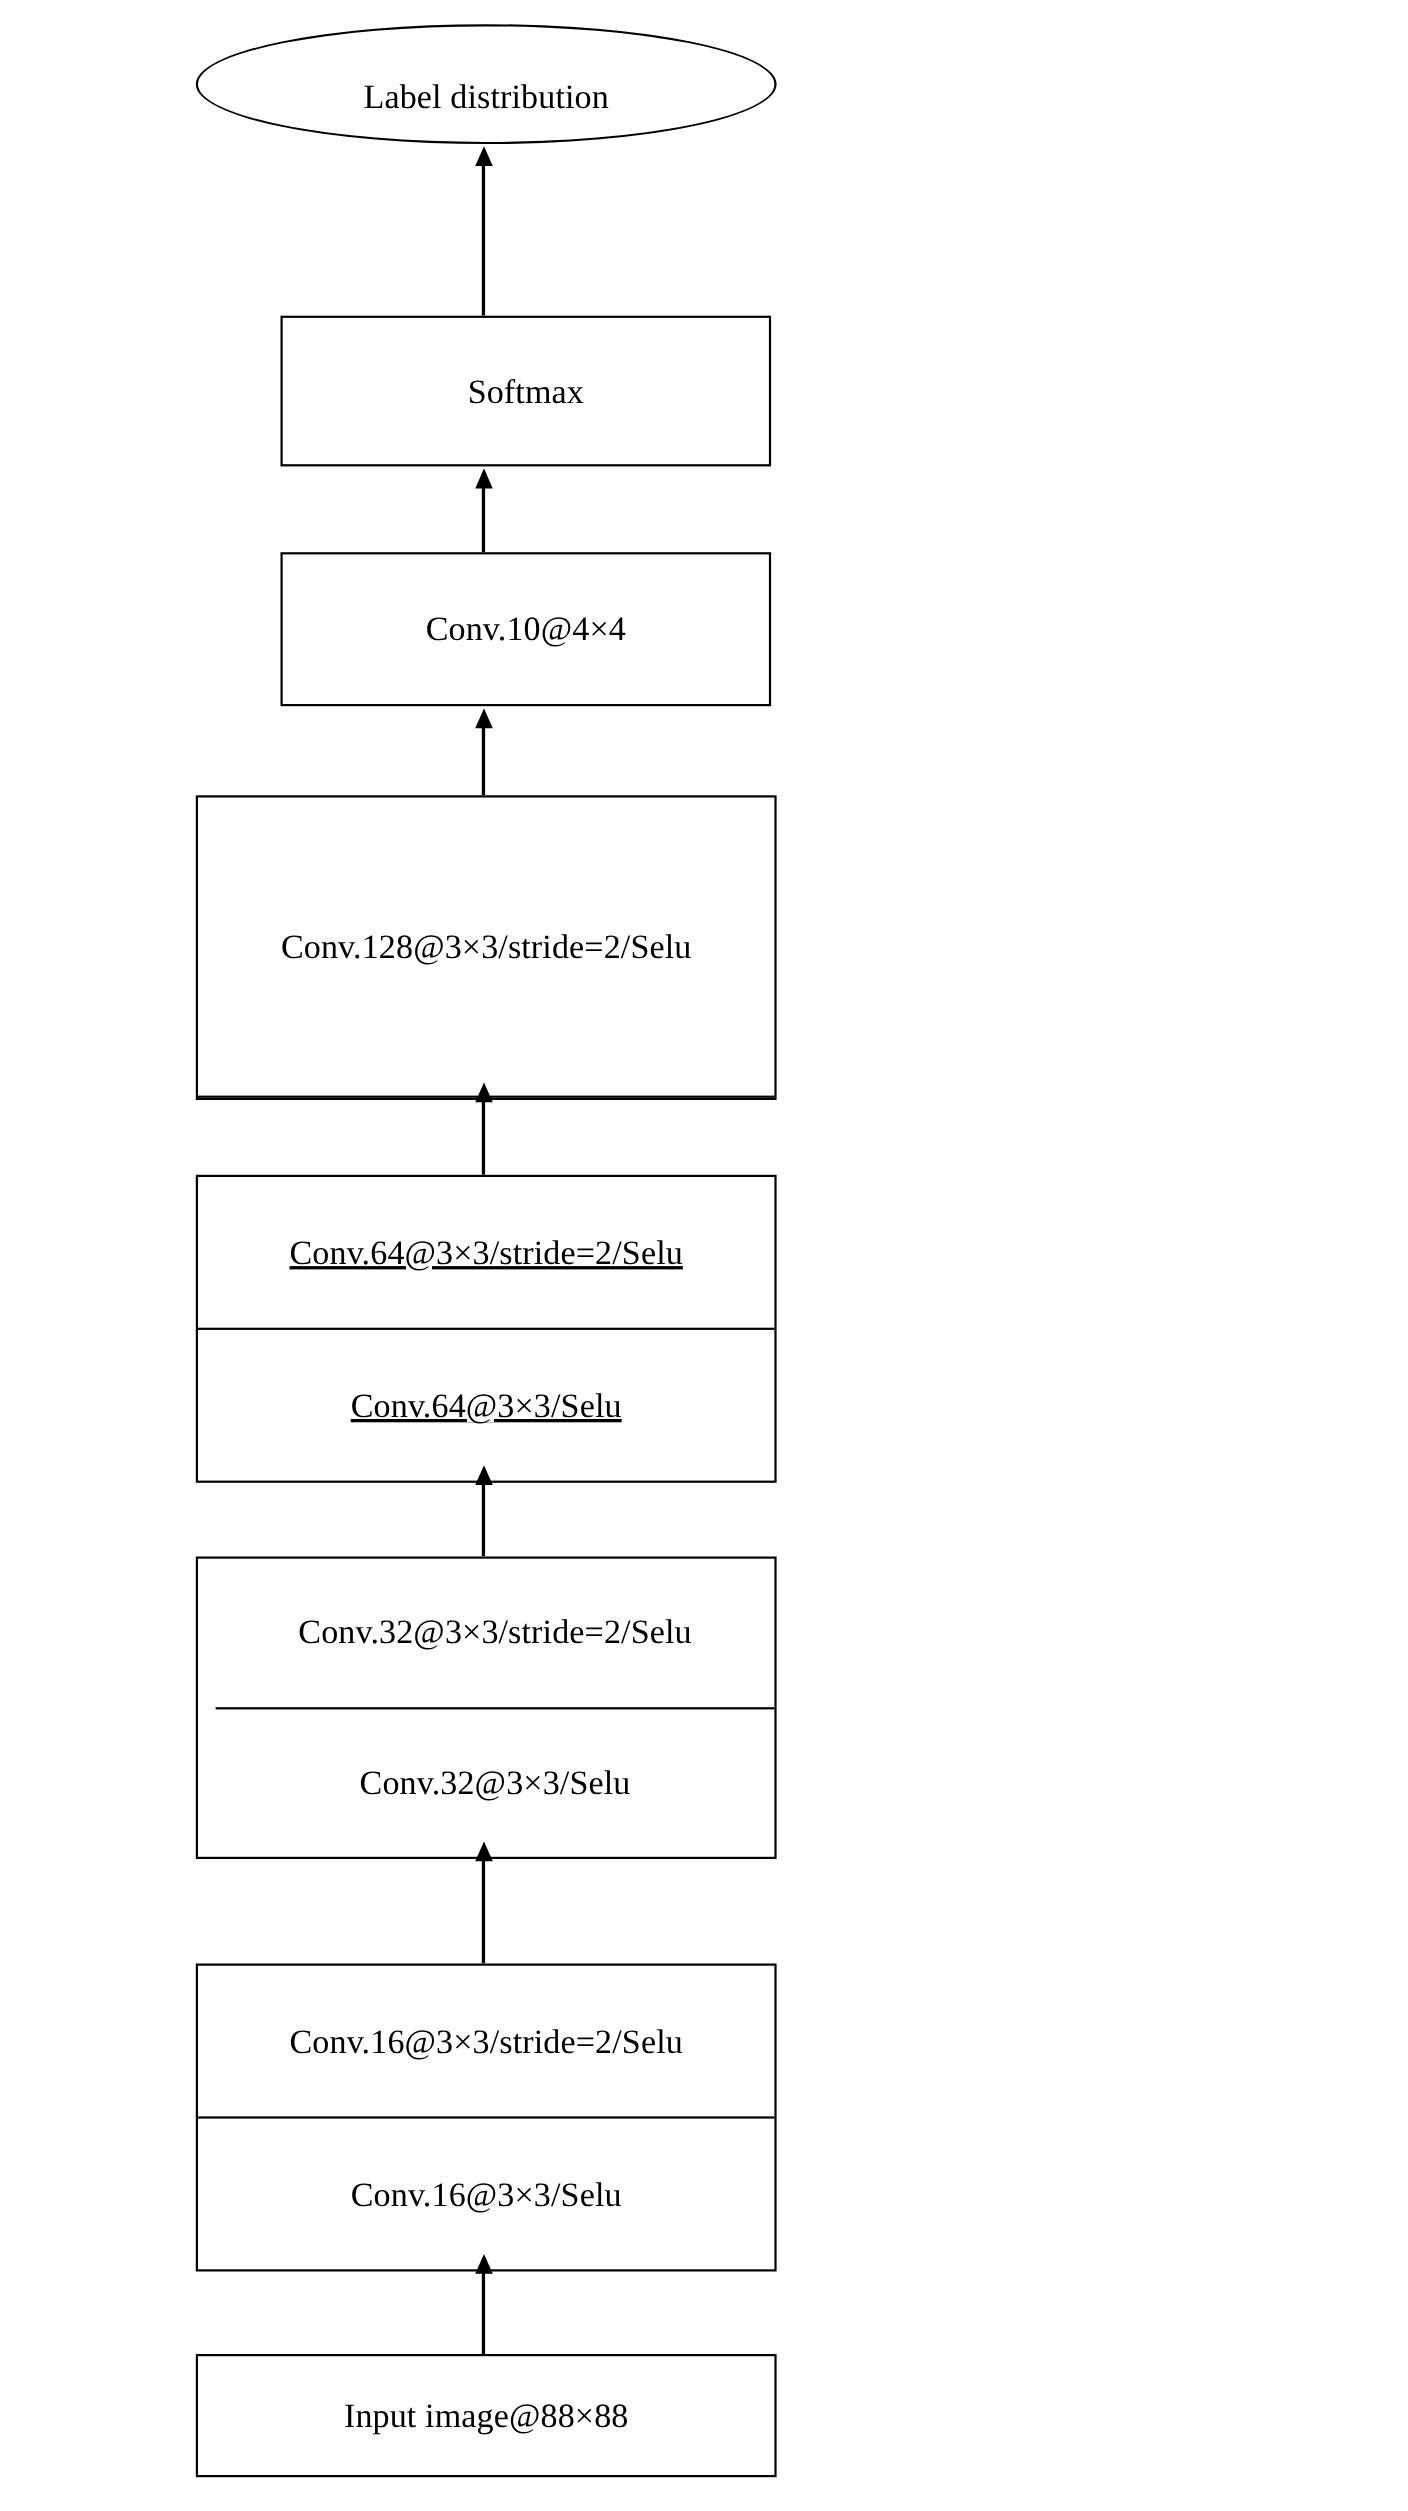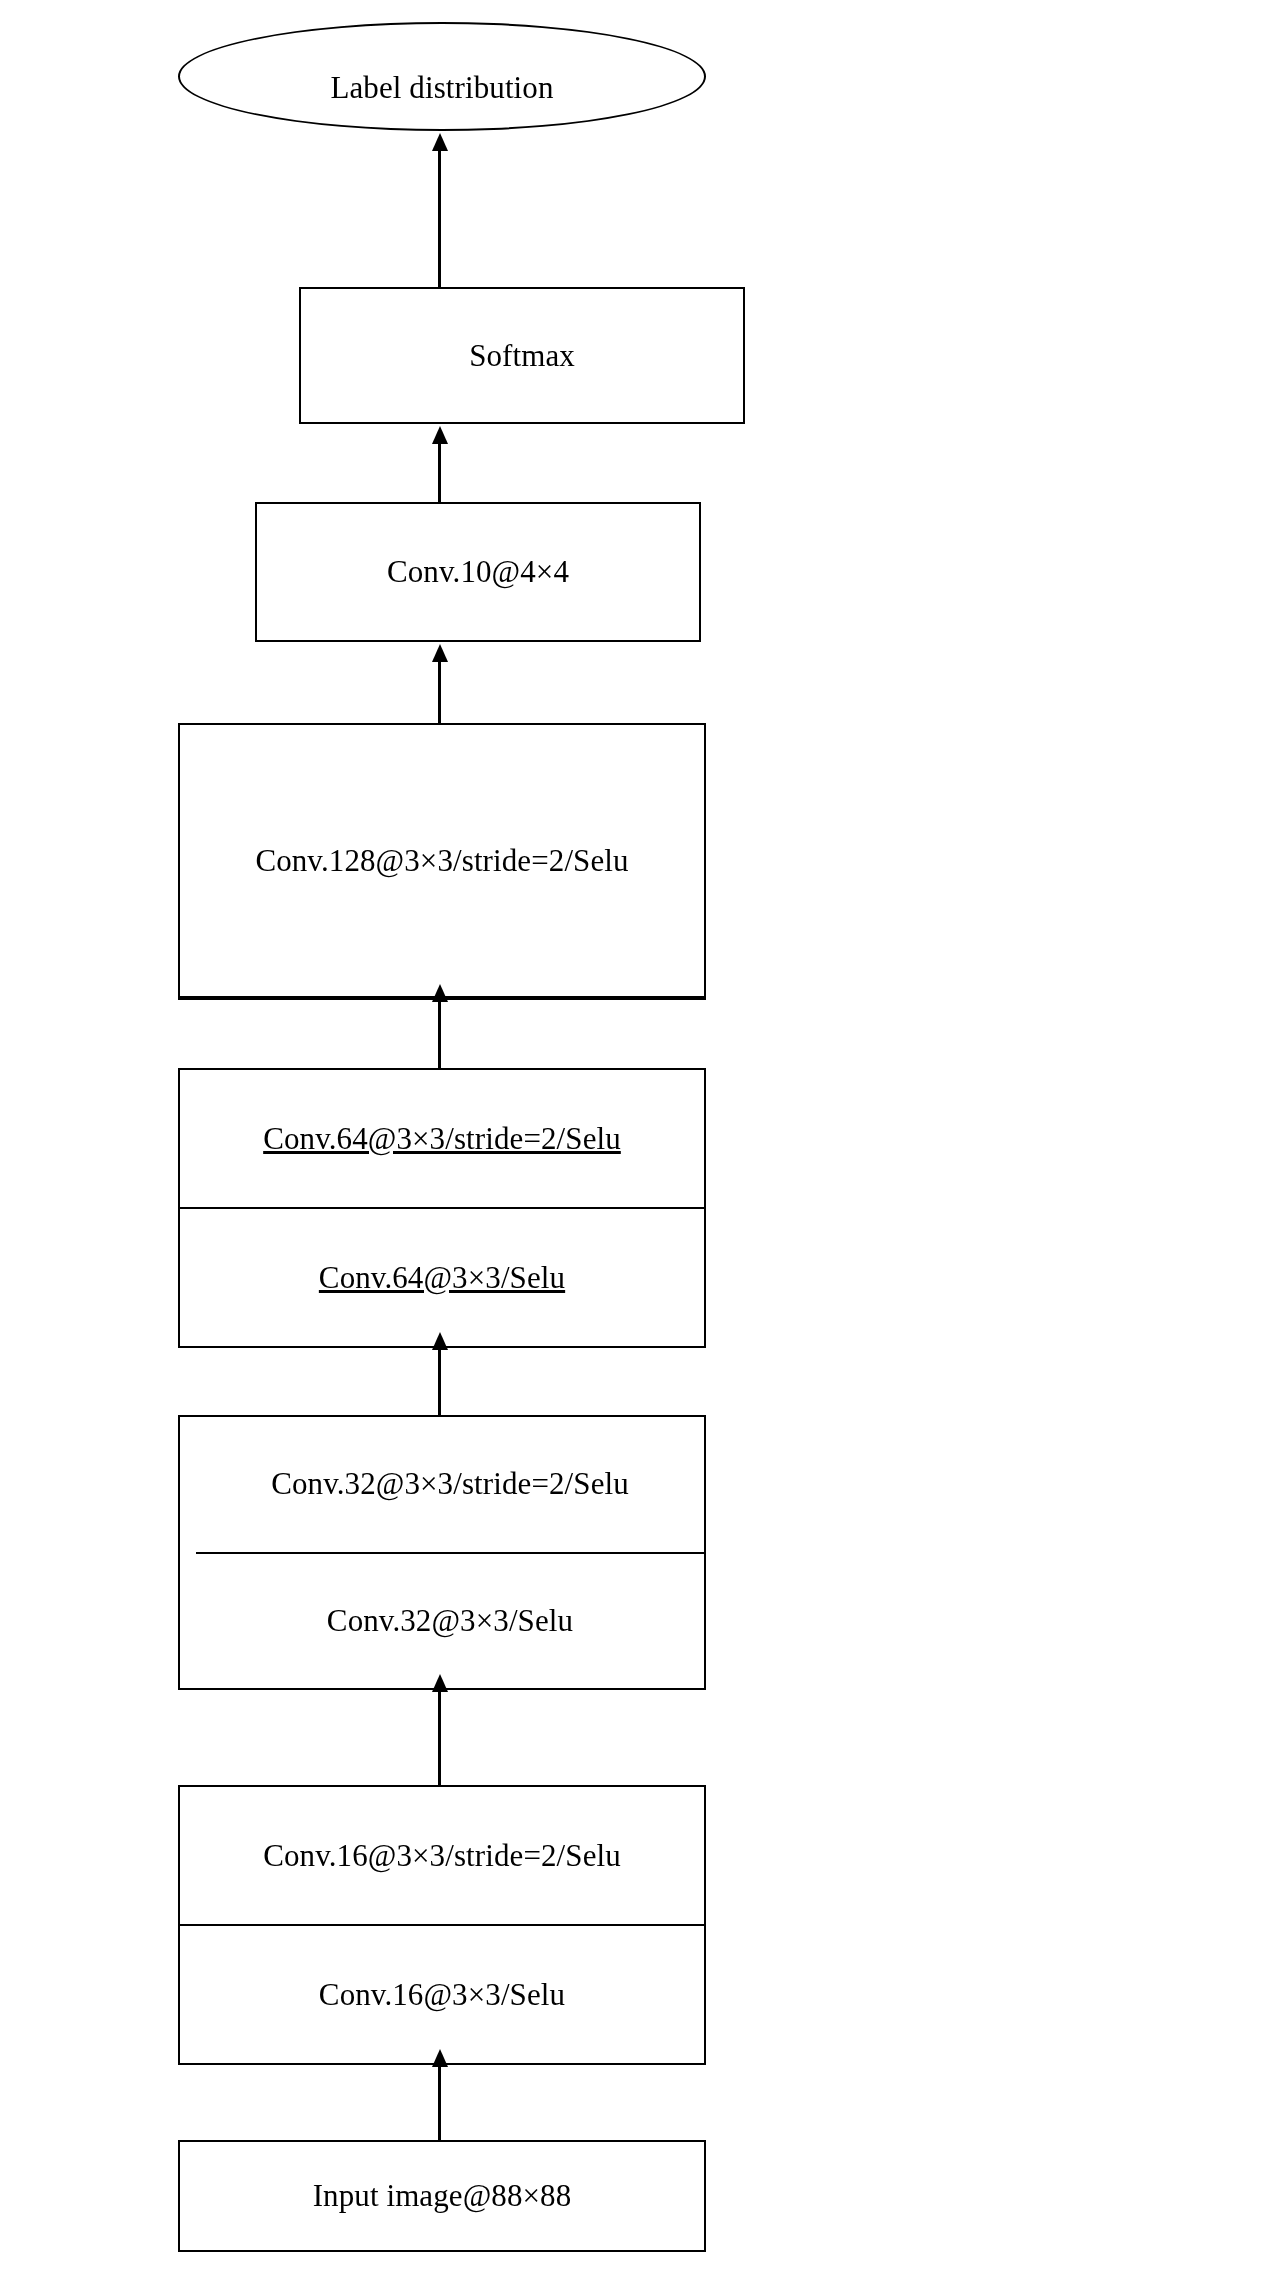--- a/index.html
+++ b/index.html
@@ -105,21 +105,21 @@
 <div id="canvas">
 
   <div class="ellipse" style="left:178px; top:22px; width:528px; height:109px;">
     <div class="node-text">Label distribution</div>
   </div>
 
   <div class="arrow" style="left:438px; top:150px; height:137px;">
     <div class="head"></div>
   </div>
 
-  <div class="rect" style="left:255px; top:287px; width:446px; height:137px;margin-left:44px;">
+  <div class="rect" style="left:255px; top:287px; width:446px; height:137px;">
     <div class="node-text">Softmax</div>
   </div>
 
   <div class="arrow" style="left:438px; top:443px; height:59px;">
     <div class="head"></div>
   </div>
 
   <div class="rect" style="left:255px; top:502px; width:446px; height:140px;">
     <div class="node-text">Conv.10@4×4</div>
   </div>

